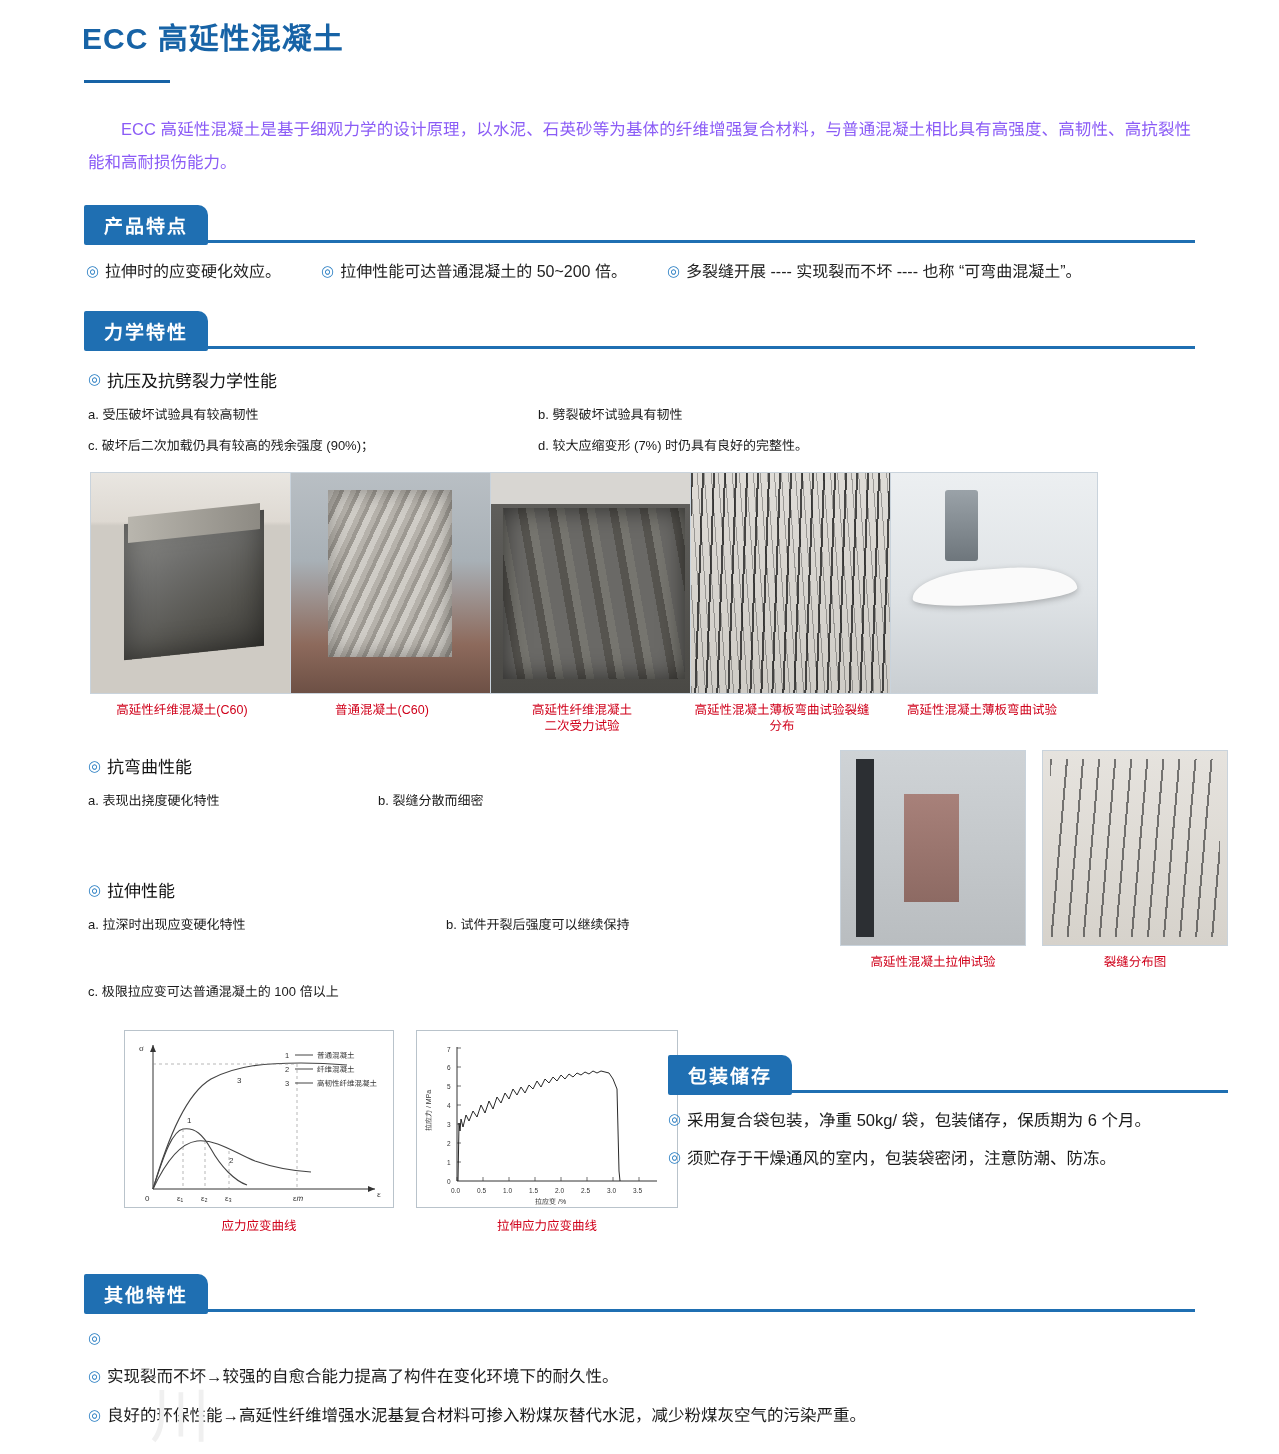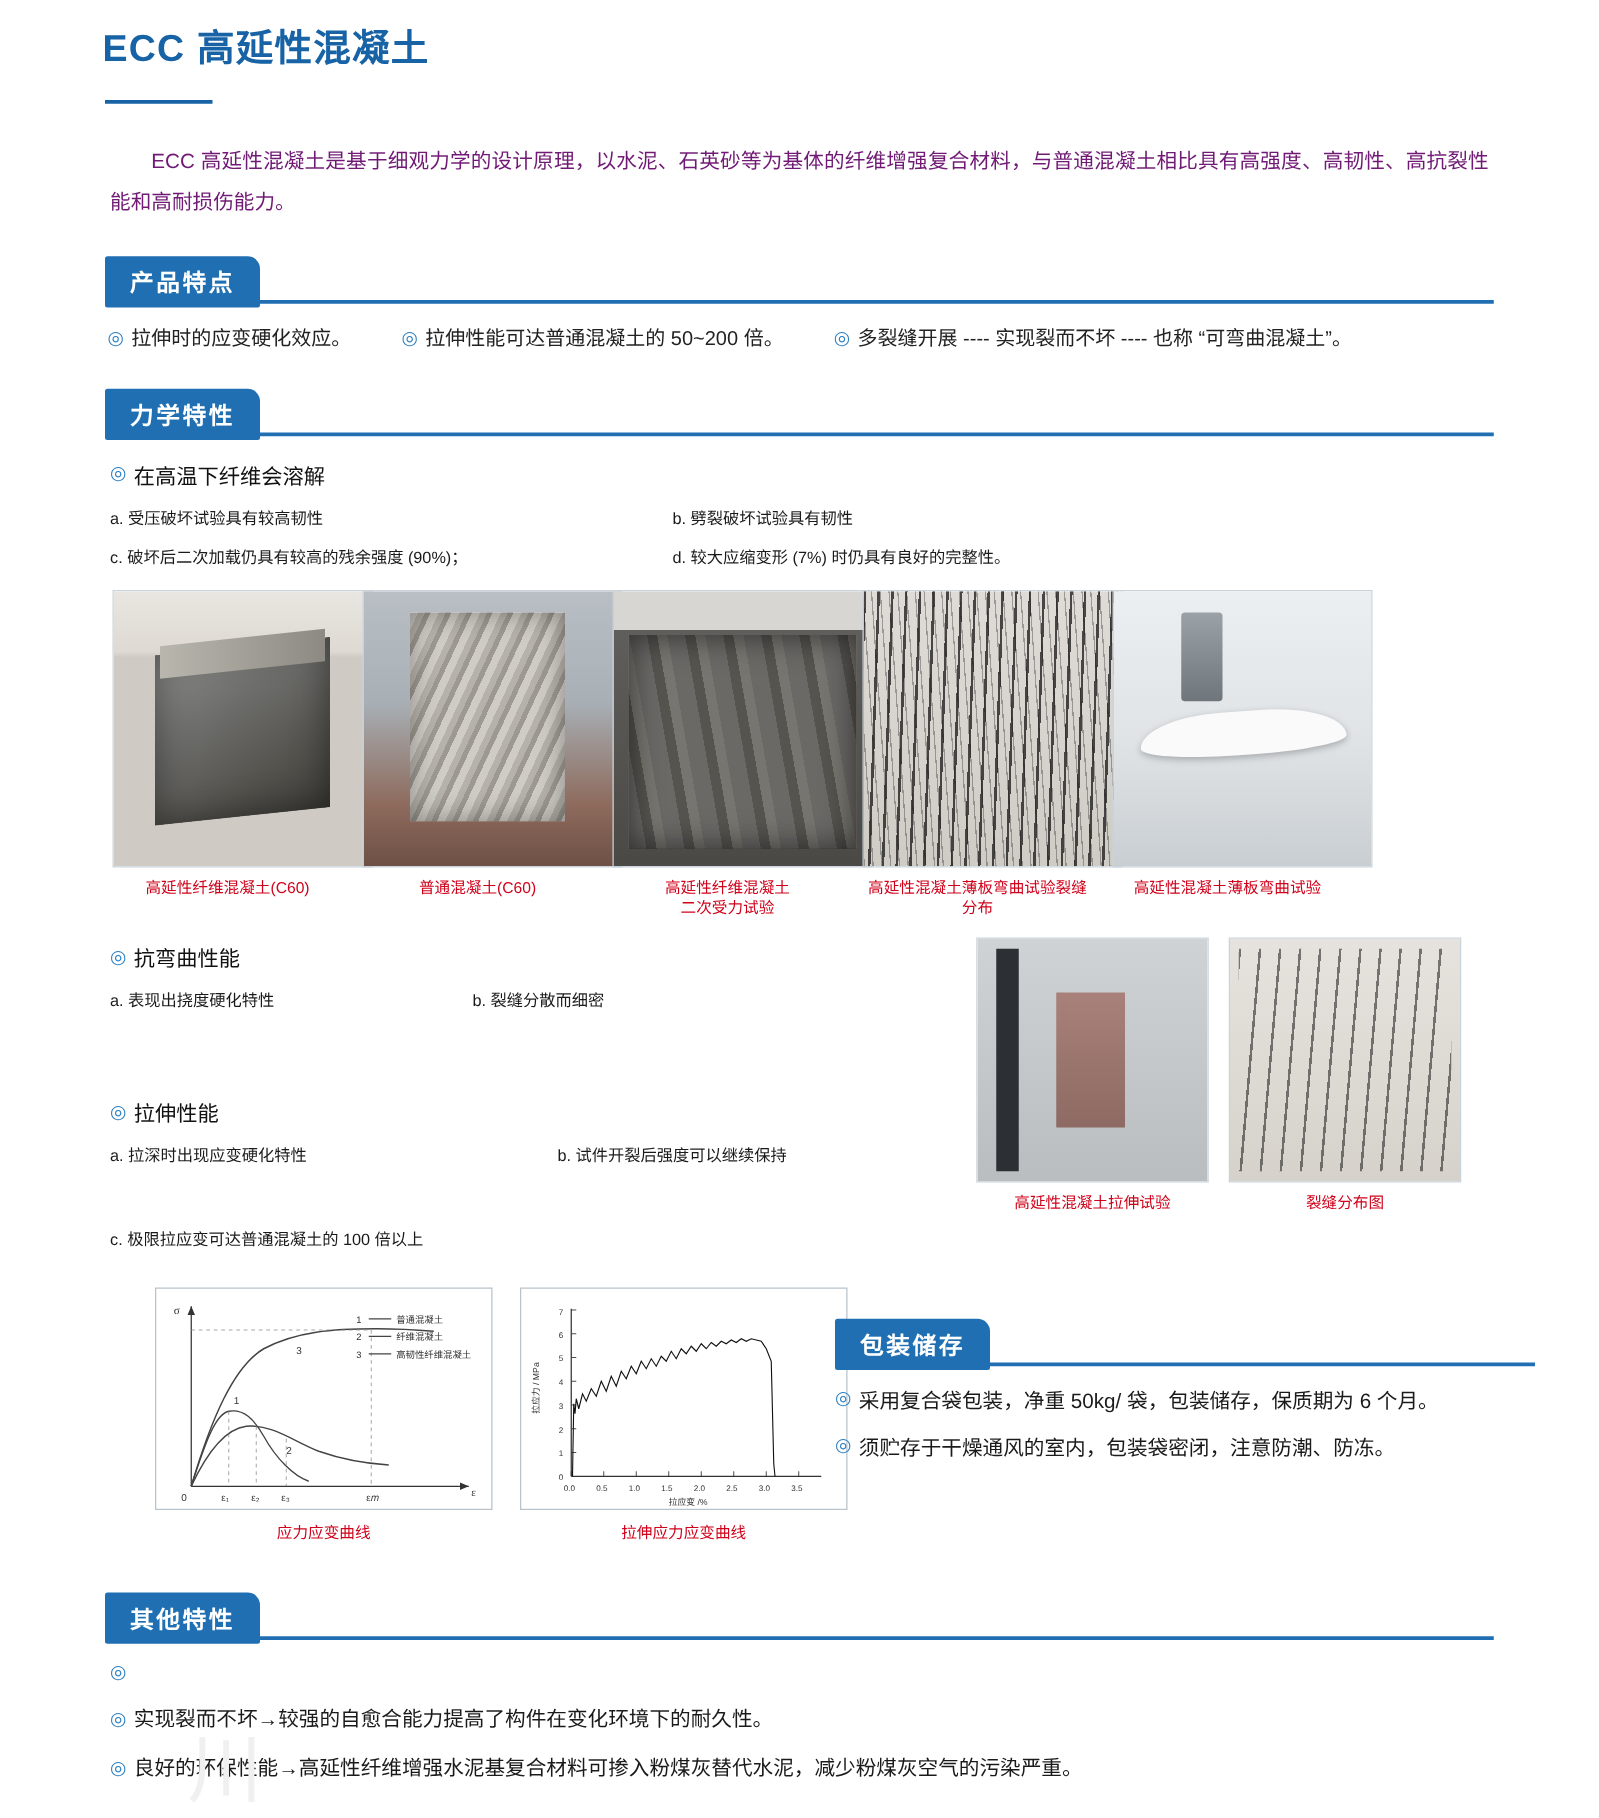--- a/index.html
+++ b/index.html
@@ -36,21 +36,21 @@
     height: 3px;
     background: #1763a6;
     margin: 22px 0 0 44px;
   }
 
   
   .intro {
     margin: 30px 48px 0 48px;
     font-size: 16.5px;
     line-height: 2.0;
-    color: #701a75;
+    color: #8b5cf6;
     text-indent: 2em;
     text-align: justify;
   }
 
   
   .section-head {
     position: relative;
     margin: 26px 44px 0 44px;
     height: 38px;
   }
@@ -190,21 +190,21 @@
   .ph-7 { background: linear-gradient(180deg,#e6e3de 0%, #d6d2cb 100%); }
   .ph-7::before {
     content:""; position:absolute; inset:4%;
     background:
       repeating-linear-gradient(95deg, rgba(40,40,40,.6) 0 2px, rgba(0,0,0,0) 2px 16px);
   }
 
   
   .right-pair {
     position: absolute;
-    left: 781px;
+    left: 840px;
     top: 750px;
     display: flex;
     gap: 16px;
   }
   .right-pair .fig { width: 186px; }
   .right-pair .fig .frame { width: 186px; height: 196px; }
 
   
   .charts {
     display: flex;
@@ -292,21 +292,21 @@
     </div>
   </div>
 
   <div class="section-head">
     <span class="tag">力学特性</span>
     <div class="rule"></div>
   </div>
 
   <div class="subhead">
     <span class="dot">◎</span>
-    <span>在高温下纤维会溶解</span>
+    <span>抗压及抗劈裂力学性能</span>
   </div>
 
   <div class="abcd-grid">
     <div>a. 受压破坏试验具有较高韧性</div>
     <div>b. 劈裂破坏试验具有韧性</div>
     <div>c. 破坏后二次加载仍具有较高的残余强度 (90%)；</div>
     <div>d. 较大应缩变形 (7%) 时仍具有良好的完整性。</div>
   </div>
 
   <div class="img-strip">

